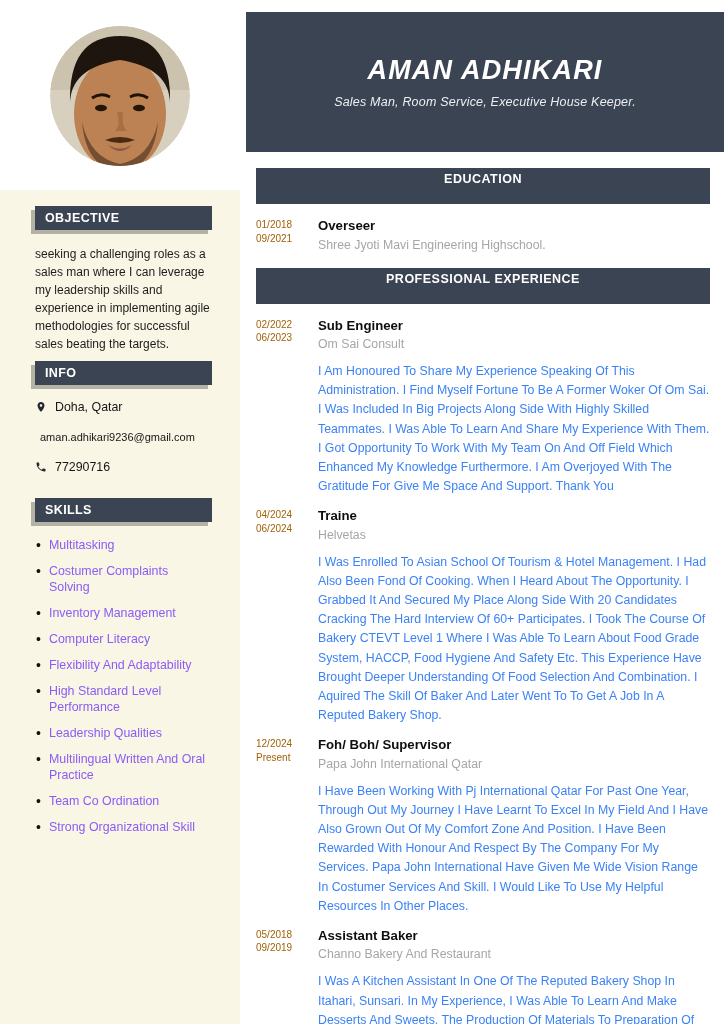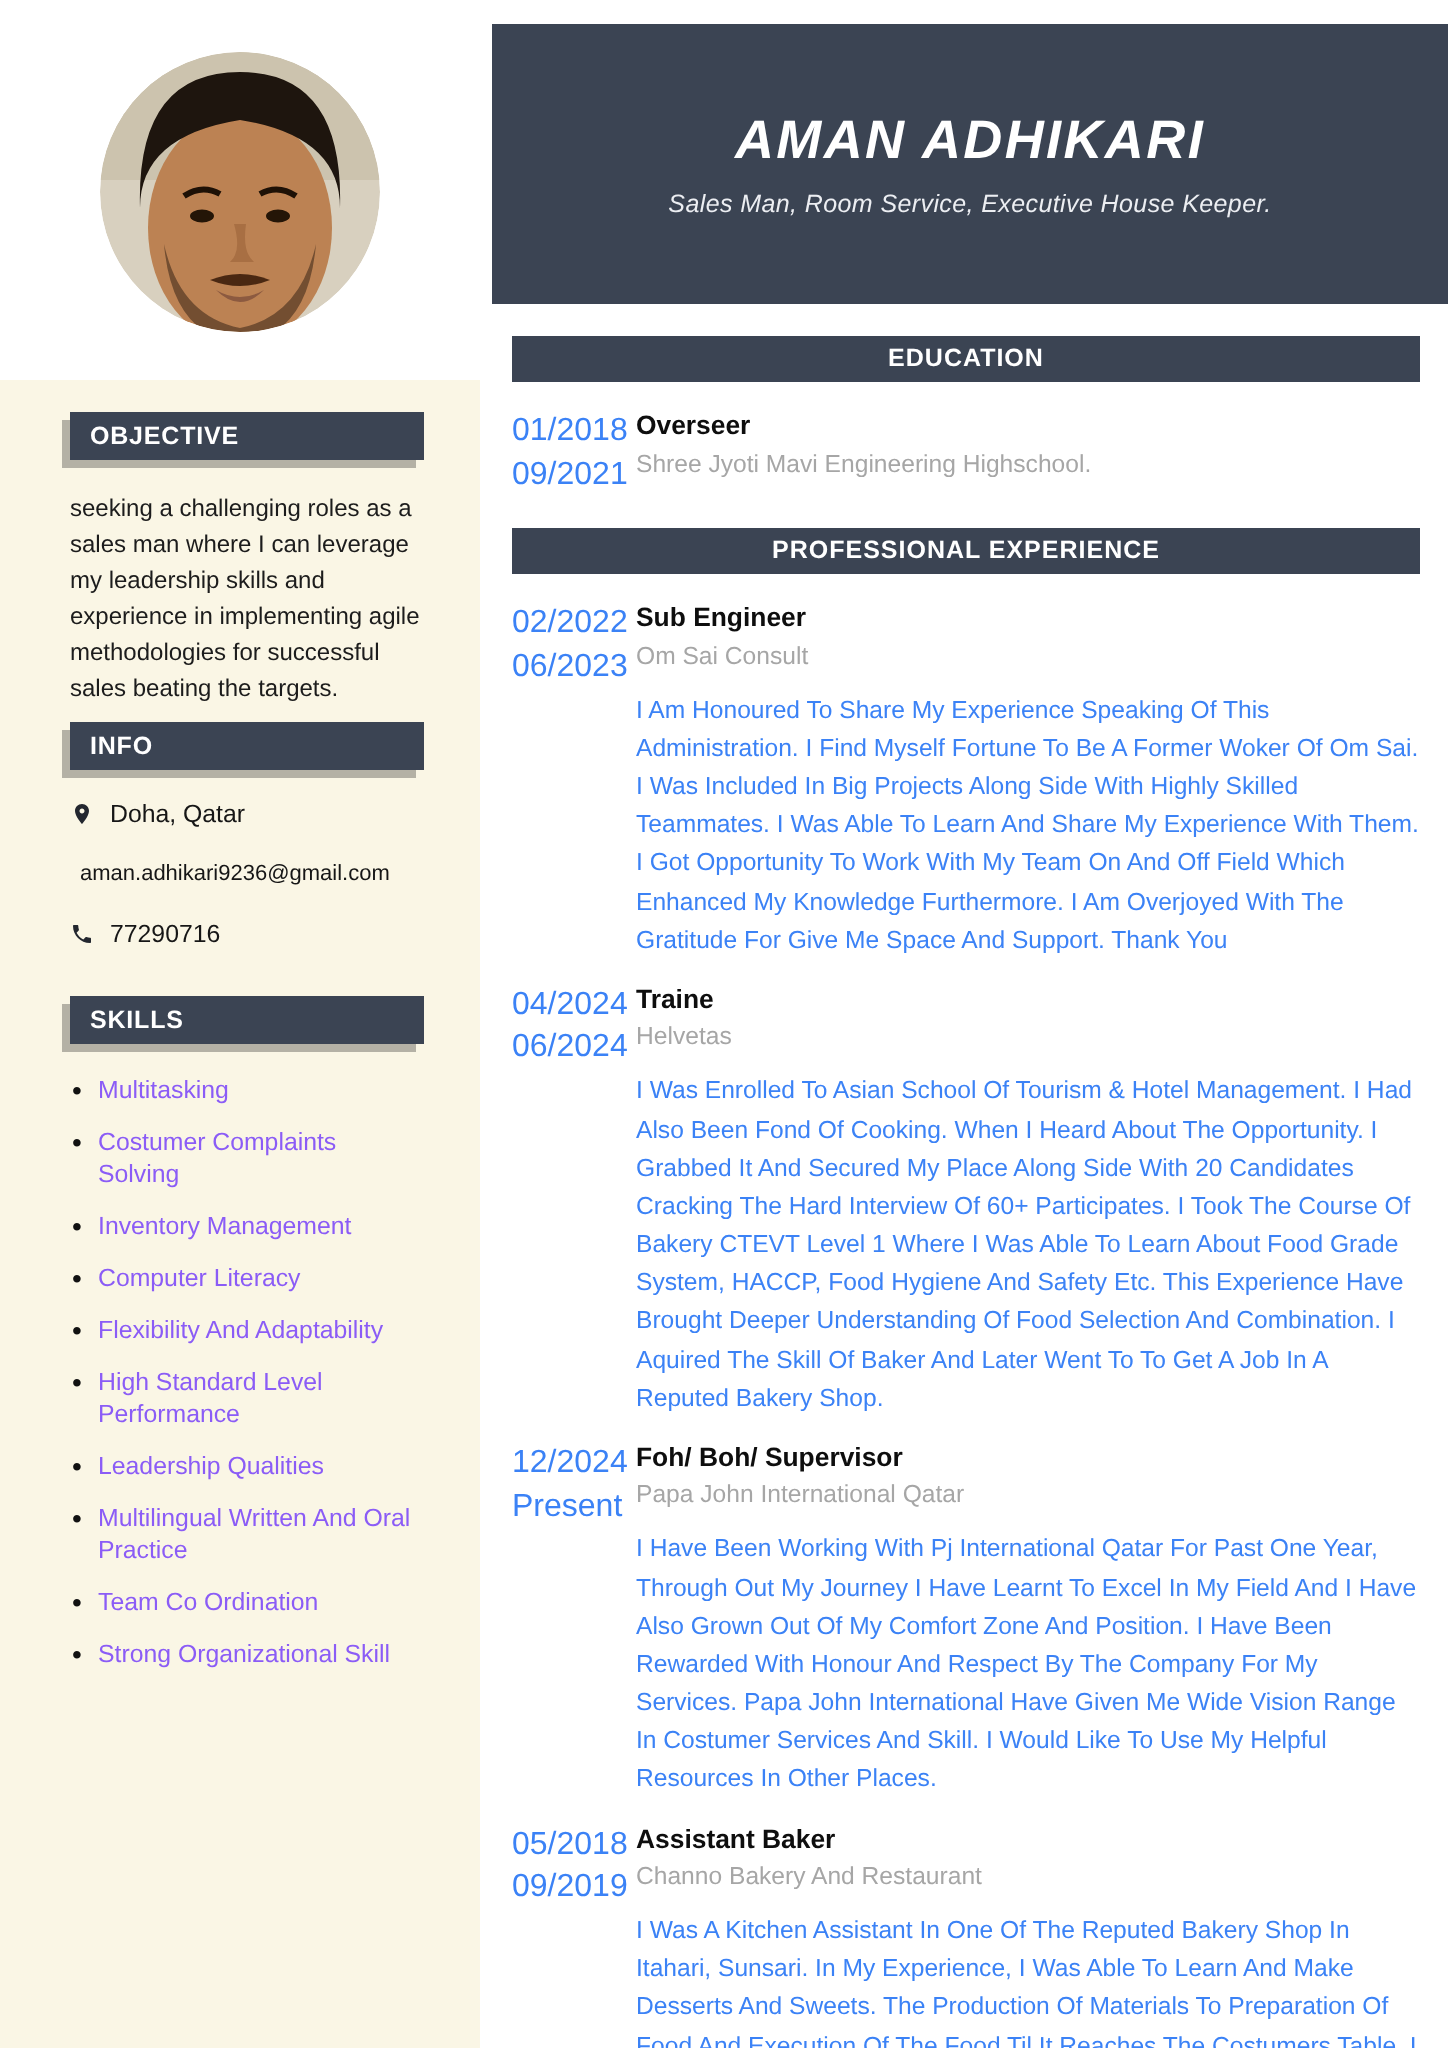--- a/index.html
+++ b/index.html
@@ -41,27 +41,27 @@
   
   .main { margin-left: 240px; padding: 12px 0 0 6px; }
   .name-header {
     background: #3b4453; height: 140px; display: flex; flex-direction: column;
     justify-content: center; align-items: center; text-align: center; font-style: italic;
   }
   .name-header h1 { color: #ffffff; font-size: 27px; font-weight: bold; letter-spacing: 1.2px; }
   .name-header p { color: #eceef2; font-size: 12.5px; margin-top: 9px; letter-spacing: 0.2px; }
   .content { padding: 16px 14px 0 10px; }
   .section-bar {
-    background: #3b4453; color: #ffffff; height: 23px; line-height: 23px;
+    background: #3b4453; color: #ffffff; height: 36px; line-height: 23px;
     text-align: center; font-size: 12.5px; font-weight: bold; letter-spacing: 0.5px;
     margin-bottom: 14px;
   }
   .entry { display: flex; margin-bottom: 12px; }
   .edu-entry { margin-bottom: 16px; }
-  .dates { width: 62px; flex-shrink: 0; font-size: 16px; color: #3b82f6; line-height: 1.35; }
+  .dates { width: 62px; flex-shrink: 0; font-size: 10px; color: #a16207; line-height: 1.35; }
   .entry-body { flex: 1; min-width: 0; }
   .role { font-size: 13.2px; font-weight: bold; color: #0e0e0e; line-height: 1.25; }
   .org { font-size: 12.3px; color: #a6a6a6; margin-top: 3px; }
   .desc { font-size: 12.3px; color: #3b82f6; line-height: 1.56; margin-top: 11px; }
 </style>
 </head>
 <body>
 
 <div class="page">
 

